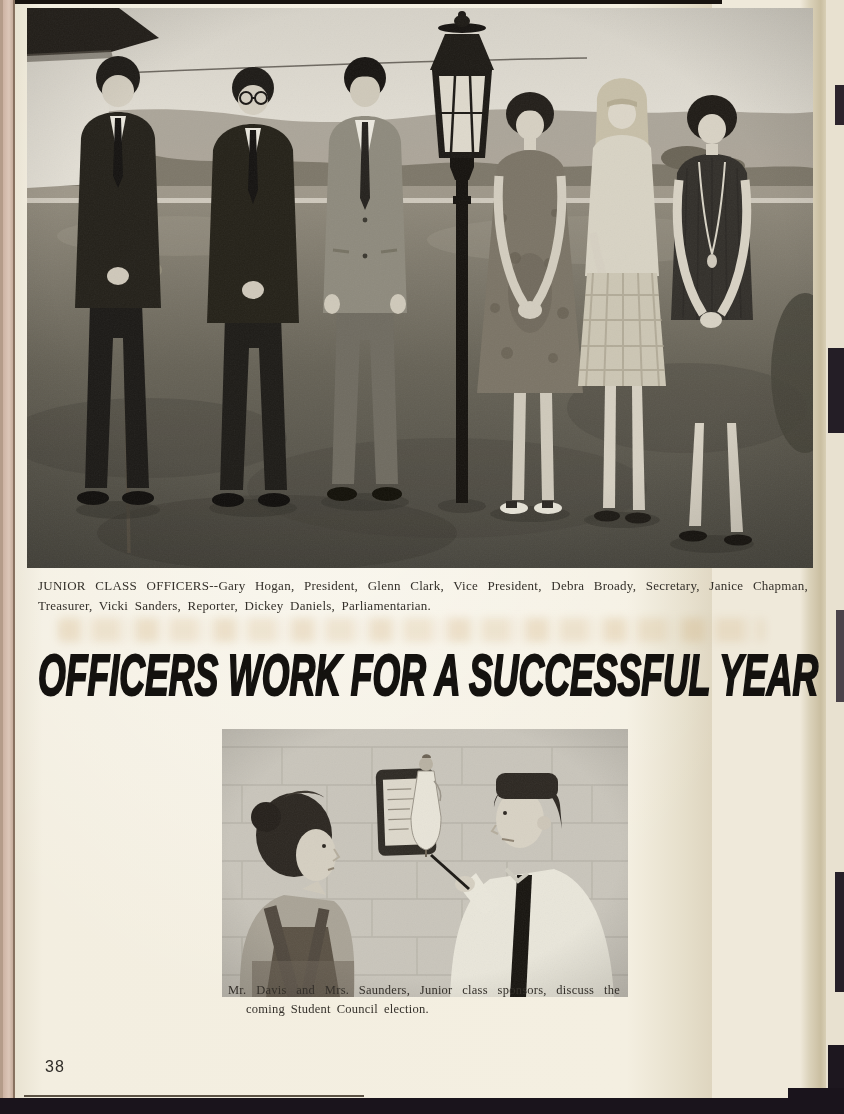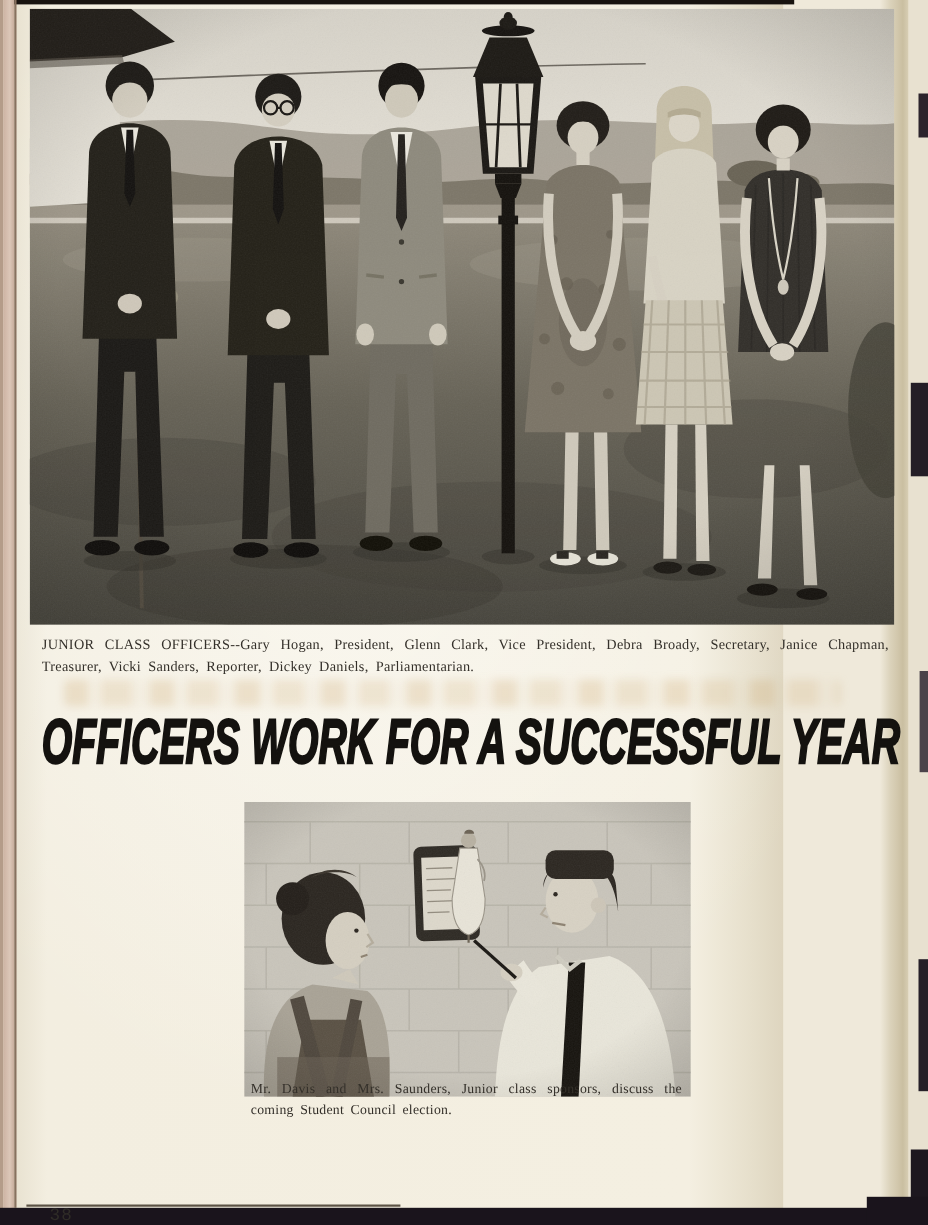--- a/index.html
+++ b/index.html
@@ -51,23 +51,23 @@
     filter:blur(4px);border-radius:5px;}
   .headline{position:absolute;left:38px;top:646px;width:780px;height:54px;overflow:visible;font-style:italic;}
   .headline-text{
     font-family:"Liberation Sans", sans-serif;font-weight:bold;
     font-size:54px;line-height:54px;white-space:nowrap;color:#14120f;
     -webkit-text-stroke:2px #14120f;
     transform:scale(0.66,1.06);transform-origin:left top;display:inline-block;}
   .caption-small{position:absolute;left:228px;top:981px;width:392px;
     font-size:12.5px;line-height:19px;color:#34302a;letter-spacing:.25px;word-spacing:2.5px;}
   .caption-small .l1{display:block;text-align:justify;text-align-last:justify;}
-  .caption-small .l2{display:block;}
-  .page-number{position:absolute;left:45px;top:1096px;
-    font-family:Liberation Mono, monospace;font-size:16px;color:#2f2c27;letter-spacing:1px;text-align:center;}
+  .caption-small .l2{display:block;margin-left:18px;}
+  .page-number{position:absolute;left:45px;top:1058px;
+    font-family:Liberation Sans, sans-serif;font-size:16px;color:#2f2c27;letter-spacing:1px;text-align:center;}
 </style>
 </head>
 <body>
 
 <div class="scan">
 
   <div class="edge-top"></div>
   <div class="edge-left-outer"></div>
   <div class="edge-left-pink"></div>
   <div class="edge-left-line"></div>

